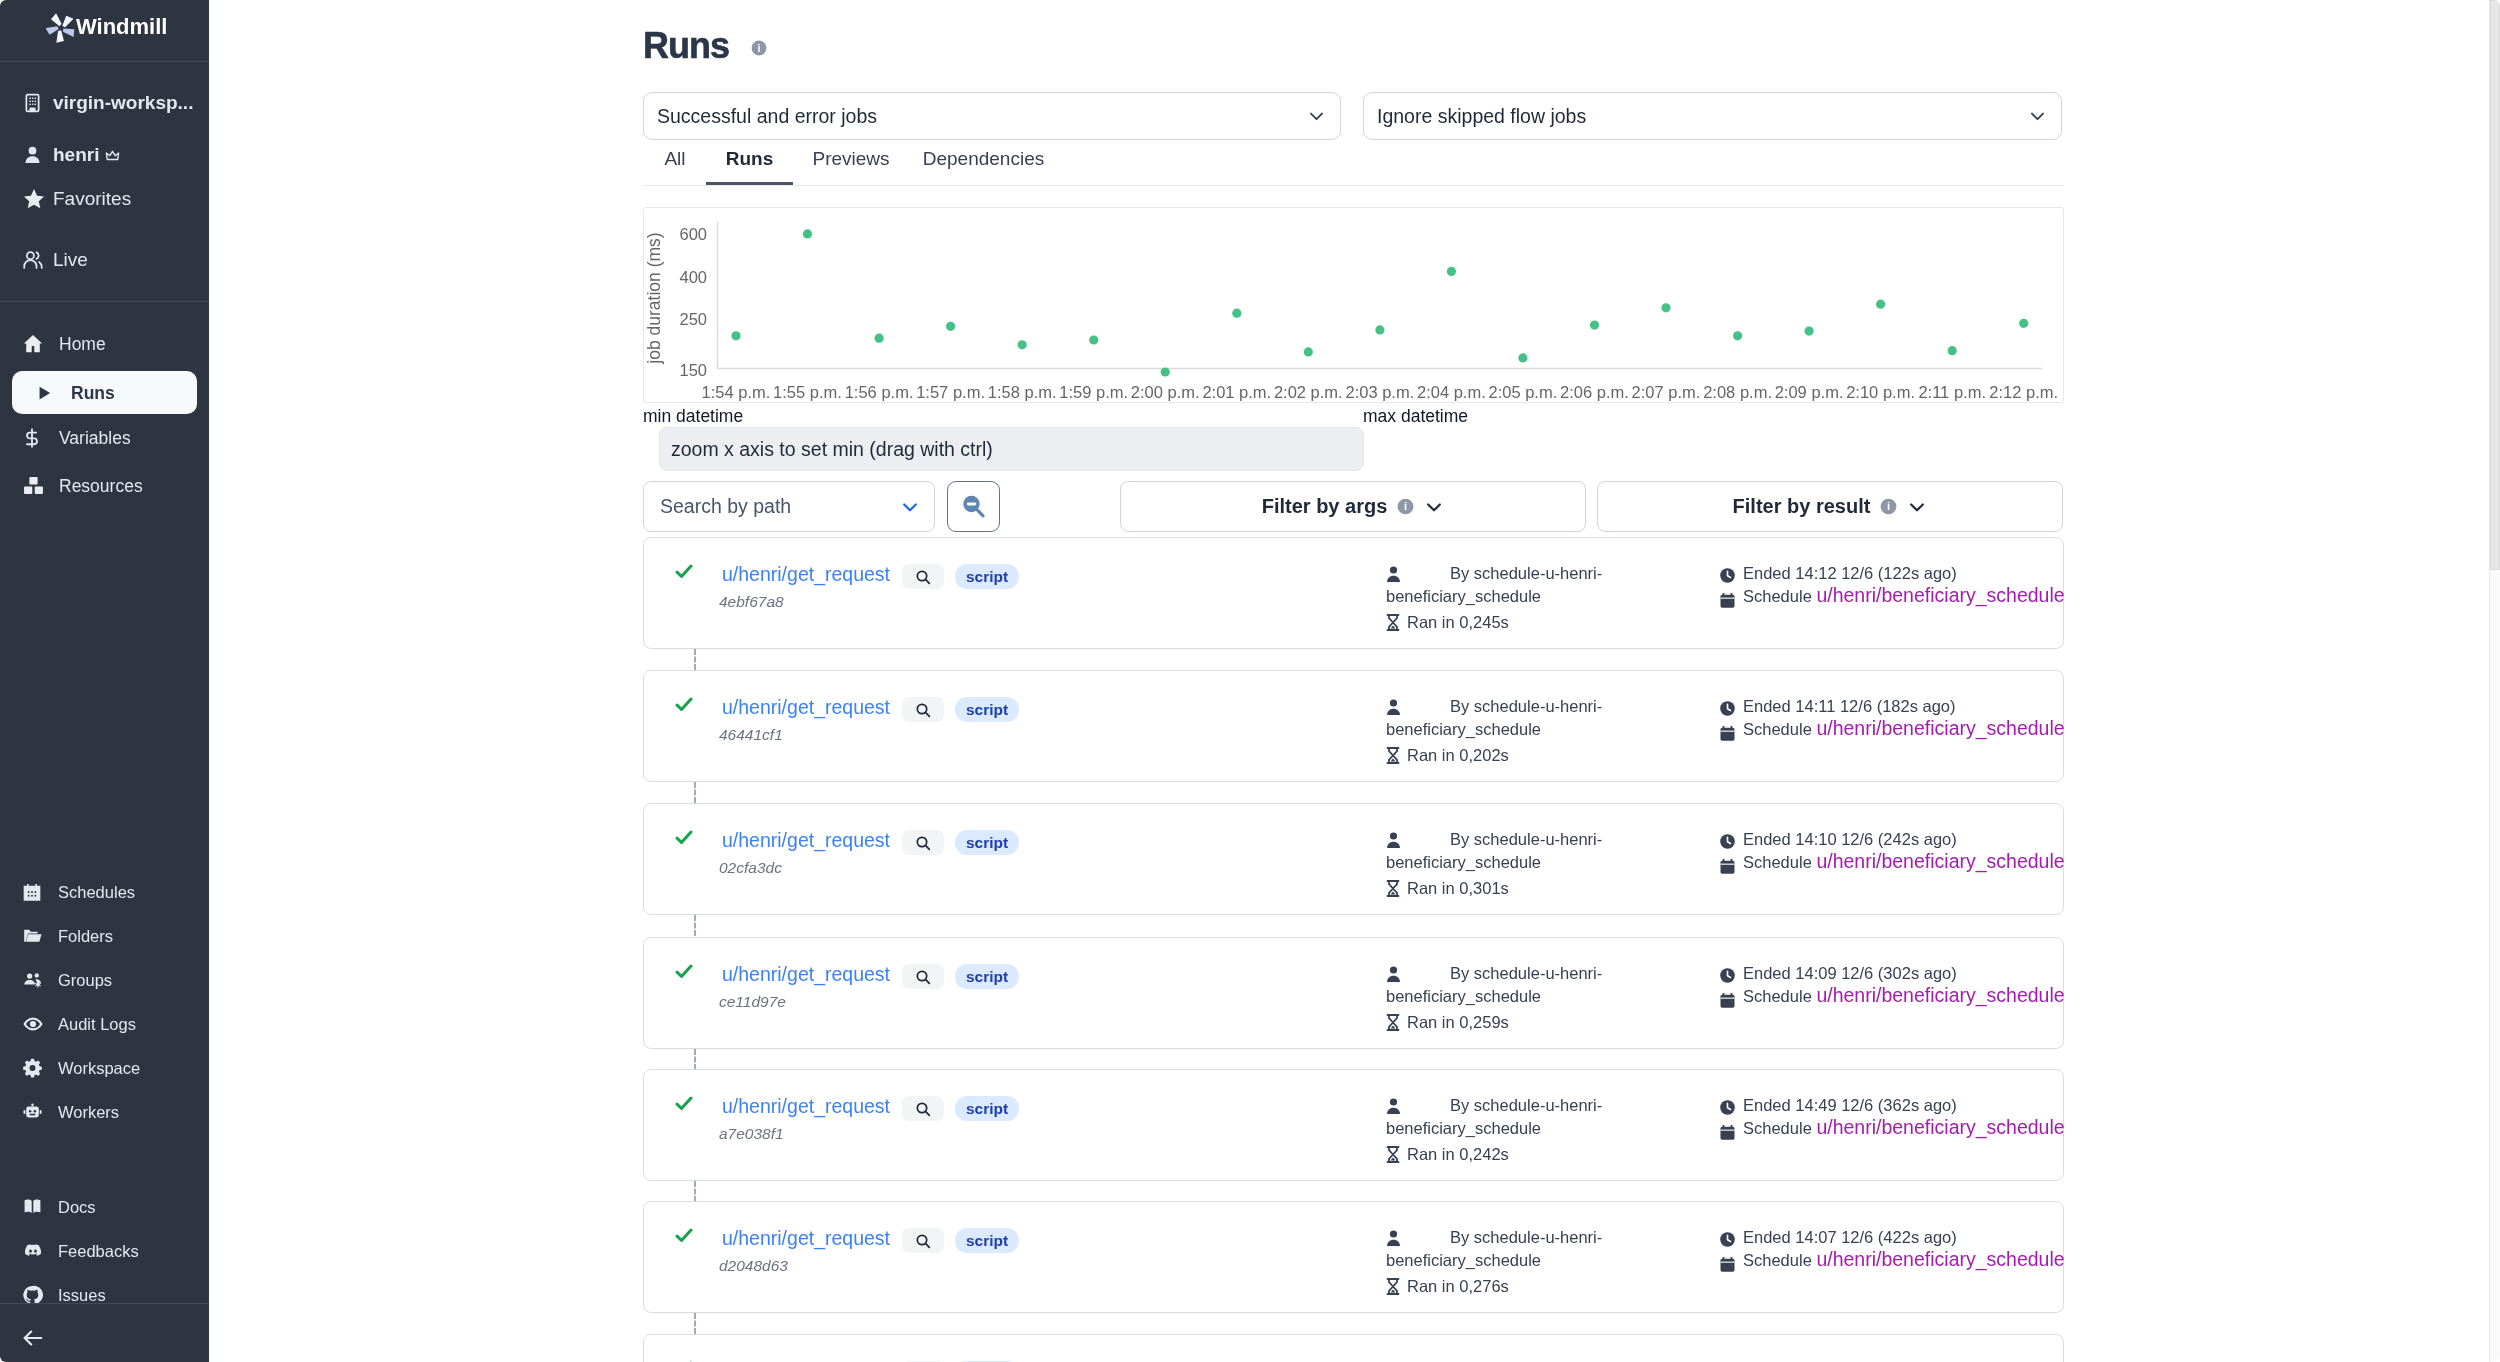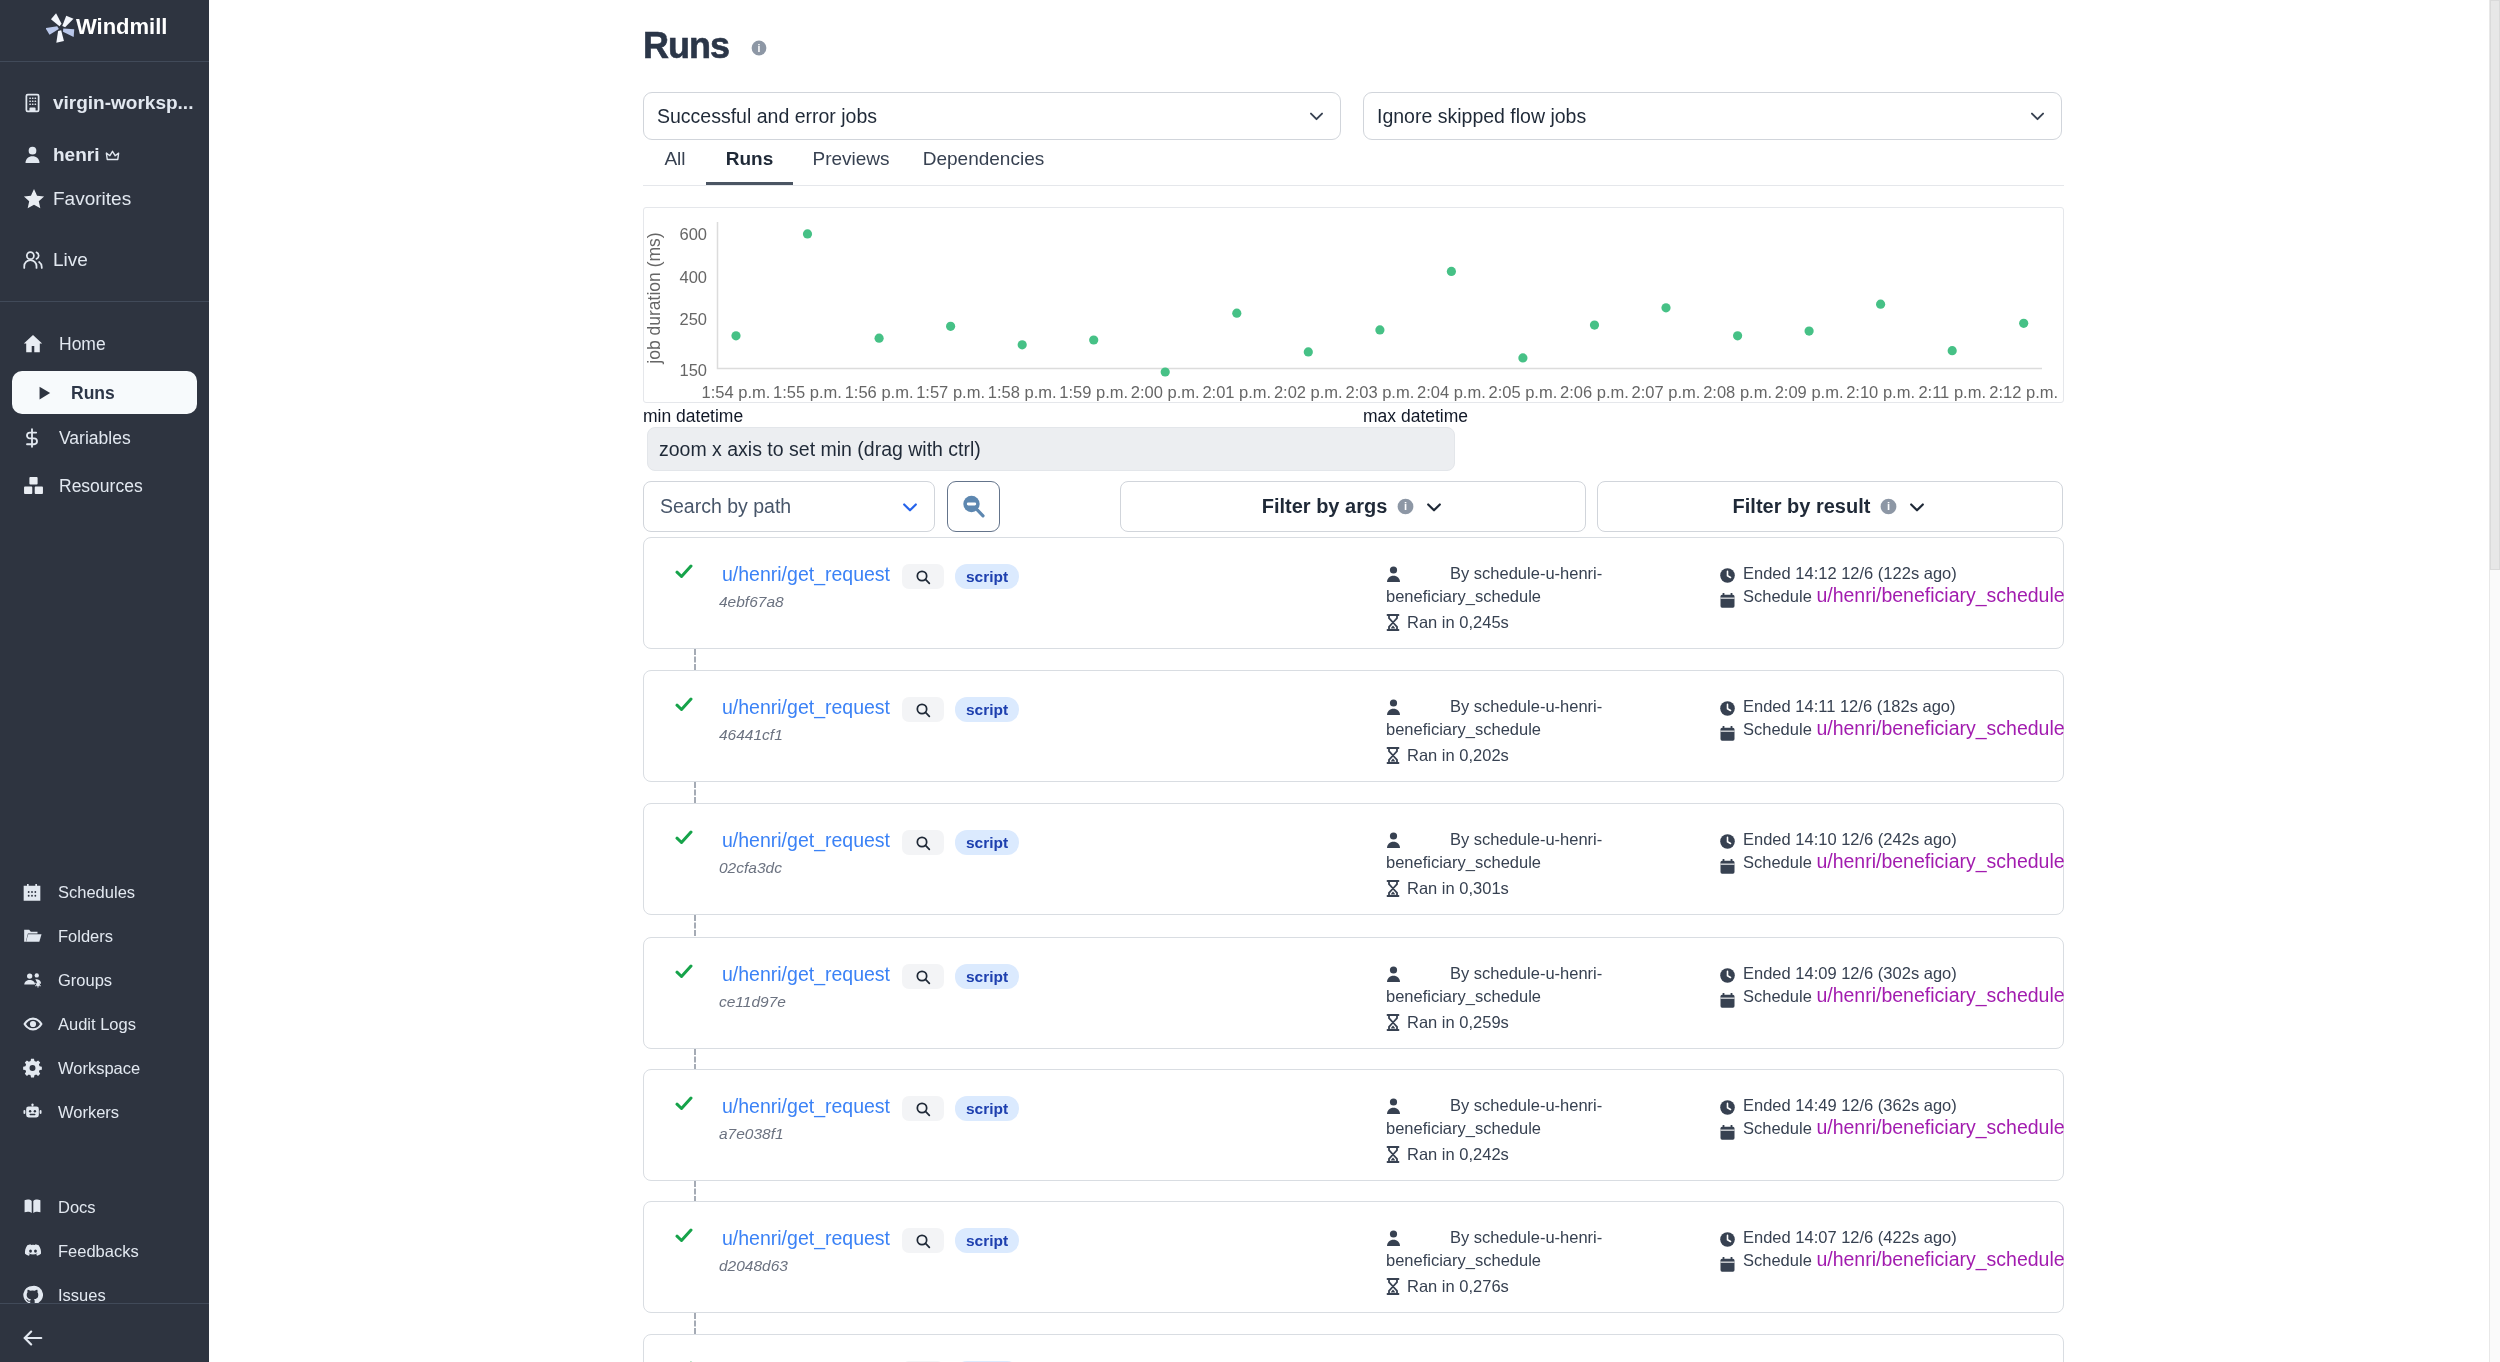--- a/index.html
+++ b/index.html
@@ -1,18 +1,18 @@
 <!DOCTYPE html>
 <html><head>
 <meta charset="utf-8">
 <style>
 * { margin:0; padding:0; box-sizing:border-box; }
 html,body { width:2500px; height:1362px; overflow:hidden; background:#fff;
   font-family:"Liberation Sans", sans-serif; }
-#page { position:relative; width:2500px; height:1362px; overflow:hidden; }
+#page { position:relative; width:2500px; height:1362px; overflow:hidden;border-radius:6px; }
 
 #sidebar { position:absolute; left:0; top:0; width:209px; height:1362px; background:#2e3440; }
 .sdiv { position:absolute; left:0; width:209px; height:1px; background:#414a59; }
 .sitem { position:absolute; left:0; width:209px; height:34px; color:#e2e8f0; font-size:19px; }
 .sitem .ic { position:absolute; left:22px; top:50%; transform:translateY(-50%); }
 .sitem .lb { position:absolute; left:53px; top:50%; transform:translateY(-50%); white-space:nowrap; }
 .nav { font-size:17.5px; } .nav .lb { left:59px; }
 .low { font-size:16.5px;margin-top:32px; } .low .lb { left:58px; }
 #logo { position:absolute; left:46px; top:13px; }
 #logotext { position:absolute; left:76px; top:14px; font-size:22px; font-weight:bold; color:#fff; }
@@ -318,21 +318,21 @@
             <text x="1165.1" y="190" font-size="16.5" fill="#666" text-anchor="middle">2:09 p.m.</text>
             <text x="1236.6" y="190" font-size="16.5" fill="#666" text-anchor="middle">2:10 p.m.</text>
             <text x="1308.2" y="190" font-size="16.5" fill="#666" text-anchor="middle">2:11 p.m.</text>
             <text x="1379.7" y="190" font-size="16.5" fill="#666" text-anchor="middle">2:12 p.m.</text>
           </g>
       </svg>
     </div>
 
     <div class="dtlabel" style="left:0;top:406px">min datetime</div>
     <div class="dtlabel" style="left:720px;top:406px">max datetime</div>
-    <div class="dtinput" style="left:4px;width:808px">zoom x axis to set min (drag with ctrl)</div>
+    <div class="dtinput" style="left:16px;width:705px">zoom x axis to set min (drag with ctrl)</div>
 
     <div id="searchsel">Search by path
       <svg class="chev" width="20" height="20" viewBox="0 0 24 24" fill="none" stroke="#2563eb" stroke-width="2.6" stroke-linecap="round" stroke-linejoin="round">
           <path d="M5 9l7 7 7-7"></path>
         </svg>
     </div>
     <div id="searchbtn">
       <svg style="position:absolute;left:12px;top:11px" width="28" height="28" viewBox="0 0 28 28">
           <circle cx="11.5" cy="11" r="8.2" fill="#5d87b0"></circle>
           <rect x="6.8" y="9.6" width="9.4" height="2.9" rx="1.45" fill="#fff"></rect>

